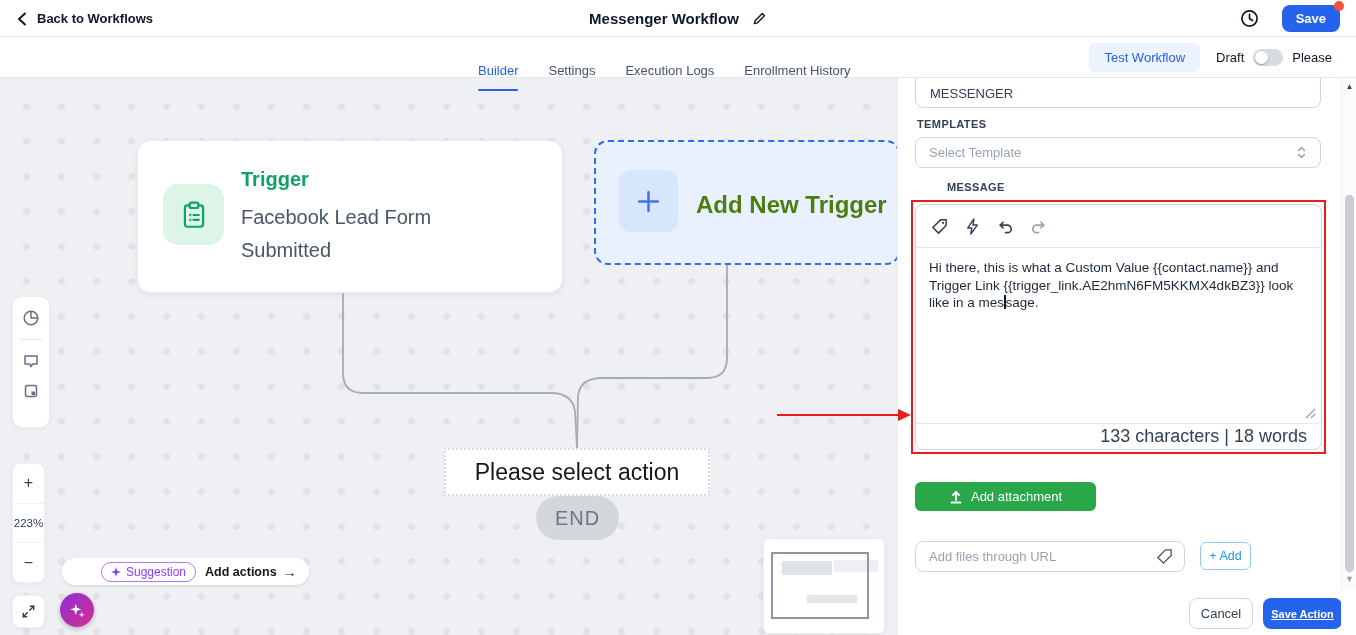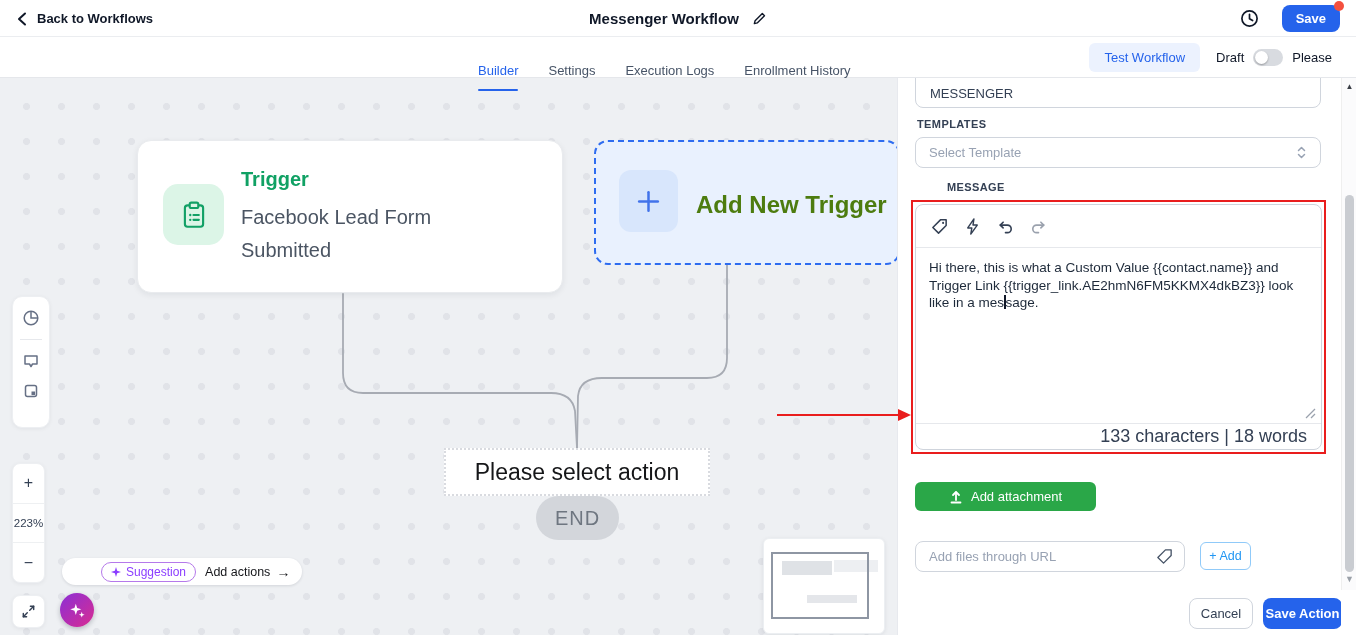--- a/index.html
+++ b/index.html
@@ -51,21 +51,21 @@
   .side-tools .divider { width:22px; height:1px; background:#e6e8ec; }
   .tool-ic { width:18px; height:18px; cursor:pointer; }
 
   .zoom-card { position:absolute; left:12px; top:385px; width:33px; height:120px; background:#fff; border:1px solid #edeff2; border-radius:8px; box-shadow:0 1px 4px rgba(16,24,40,.06); display:flex; flex-direction:column; }
   .zoom-cell { flex:1; display:flex; align-items:center; justify-content:center; font-size:16px; color:#344054; cursor:pointer; }
   .zoom-cell.level { font-size:11.5px; color:#344054; border-top:1px solid #eef0f2; border-bottom:1px solid #eef0f2; cursor:default; }
   .fs-btn { position:absolute; left:12px; top:517px; width:33px; height:33px; background:#fff; border:1px solid #edeff2; border-radius:8px; box-shadow:0 1px 4px rgba(16,24,40,.06); display:flex; align-items:center; justify-content:center; cursor:pointer; }
 
   .suggestion-bar { position:absolute; left:62px; top:480px; height:27px; background:#fff; border-radius:14px; box-shadow:0 1px 3px rgba(16,24,40,.12); display:inline-flex; align-items:center; gap:9px; padding:0 12px 0 4px; z-index:4; }
   .sugg-chip { display:flex; align-items:center; gap:5px; border:1px solid #b579ea; border-radius:12px; padding:2px 9px; color:#8b3dff; font-size:12px; font-weight:500; cursor:pointer;margin-left:35px; }
-  .add-actions { display:flex; align-items:center; gap:6px; font-size:12.5px; font-weight:400; color:#15161a; cursor:pointer; }
+  .add-actions { display:flex; align-items:center; gap:6px; font-size:12.5px; font-weight:700; color:#15161a; cursor:pointer; }
   .ai-fab { position:absolute; left:60px; top:515px; width:34px; height:34px; border-radius:50%; background:linear-gradient(135deg,#8b2fd6,#d92c91); display:flex; align-items:center; justify-content:center; box-shadow:0 2px 5px rgba(16,24,40,.25); cursor:pointer; z-index:4; }
 
   .minimap { position:absolute; left:763px; top:460px; width:122px; height:96px; background:#fff; border:1px solid #eceff2; border-radius:6px; box-shadow:0 1px 4px rgba(16,24,40,.08); z-index:3; cursor:pointer; }
   .mm-viewport { position:absolute; left:7px; top:13px; width:98px; height:67px; border:2px solid #8e96a3; }
   .mm-b1 { position:absolute; left:18px; top:22px; width:50px; height:14px; background:#dfe2e6; }
   .mm-b2 { position:absolute; left:70px; top:21px; width:44px; height:12px; background:#edeff2; }
   .mm-b3 { position:absolute; left:43px; top:56px; width:50px; height:8px; background:#e4e6ea; }
 
   .red-arrow { position:absolute; left:770px; top:403px; z-index:20; pointer-events:none; }
 
@@ -84,21 +84,21 @@
   .resize-h { position:absolute; right:4px; bottom:3px; cursor:nwse-resize; }
   .ed-stats { height:25px; flex:none; display:flex; align-items:center; justify-content:flex-end; padding-right:14px; font-size:18px; color:#344054; }
 
   .btn-attach { position:absolute; left:17px; top:404px; width:181px; height:29px; background:#2aa748; color:#fff; border:none; border-radius:6px; font-size:13px; font-weight:400; display:flex; align-items:center; justify-content:center; gap:8px; cursor:pointer; }
   .url-wrap { position:absolute; left:17px; top:463px; width:270px; height:31px; }
   .url-input { width:100%; height:100%; border:1px solid #d0d5dd; border-radius:8px; padding:0 38px 0 13px; font-size:13px; color:#344054; font-family:"Liberation Sans",sans-serif; outline:none; }
   .url-input::placeholder { color:#98a2b3; }
   .url-tag { position:absolute; right:11px; top:6px; cursor:pointer; }
   .btn-add-url { position:absolute; left:302px; top:464px; width:51px; height:28px; background:#fff; border:1px solid #90caf9; border-radius:6px; color:#2196f3; font-size:12.5px; font-weight:500; cursor:pointer; }
   .btn-cancel { position:absolute; left:291px; top:520px; width:64px; height:31px; background:#fff; border:1px solid #d0d5dd; border-radius:8px; color:#344054; font-size:13px; font-weight:500; cursor:pointer; }
-  .btn-save-action { position:absolute; left:365px; top:520px; width:79px; height:31px; background:#2563eb; border:none; border-radius:8px; color:#fff; font-size:13px; font-weight:700; cursor:pointer; }
+  .btn-save-action { position:absolute; left:365px; top:520px; width:79px; height:31px; background:#2563eb; border:none; border-radius:8px; color:#fff; font-size:11px; font-weight:700; cursor:pointer;text-decoration:underline; }
 
   
   #scrollbar { position:absolute; left:1341px; top:78px; width:15px; height:512px; background:#fbfbfc; border-left:1px solid #efefef; z-index:12; }
   .sb-up { position:absolute; top:4px; left:0; width:15px; text-align:center; font-size:8px; color:#3a3f46; cursor:pointer; }
   .sb-thumb { position:absolute; left:3px; top:117px; width:9px; height:377px; background:#c9ccd1; border-radius:5px; cursor:pointer; }
   .sb-down { position:absolute; top:496px; left:0; width:15px; text-align:center; font-size:9px; color:#9aa0a8; cursor:pointer; }
 </style>
 </head>
 <body>
 

